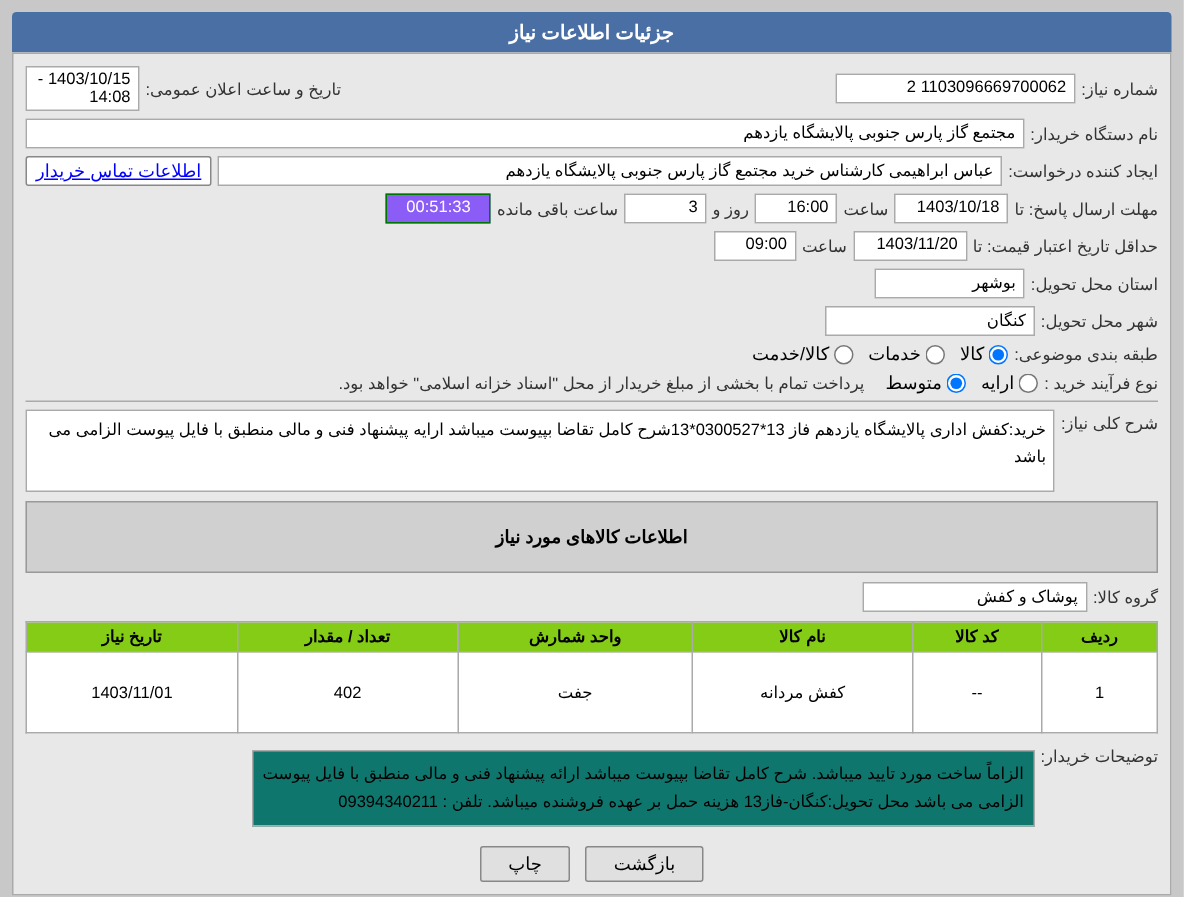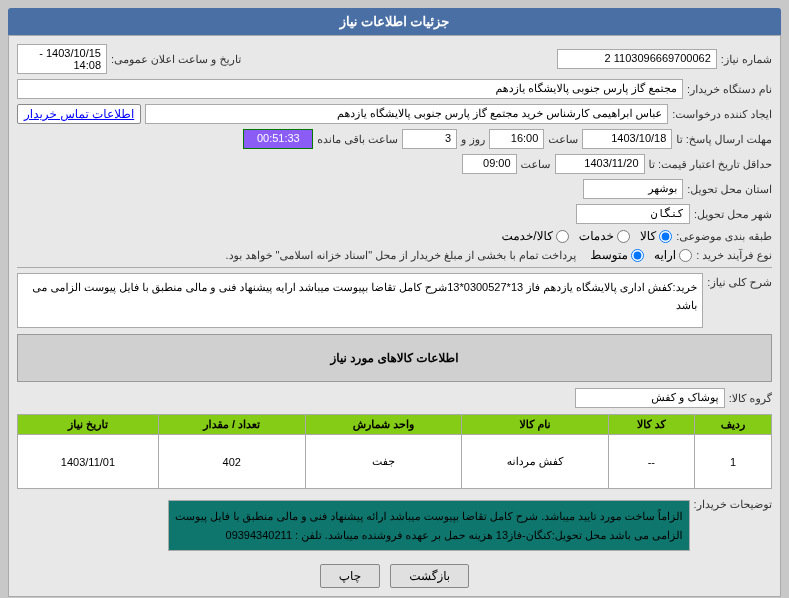--- a/index.html
+++ b/index.html
@@ -49,21 +49,21 @@
       font-size: 11px;
       min-height: 20px;
       direction: rtl;
     }
     .field-blue {
       color: #00f;
       text-decoration: underline;
       cursor: pointer;
     }
     .field-md { width: 160px; }
-    .field-sm { width: 90px; }
+    .field-sm { width: 76px; }
     .field-xxs { width: 55px; }
     .field-full { flex: 1; }
     .timer-field {
       background: #8b5cf6;
       color: white;
       border: 1px solid #007700;
       padding: 2px 5px;
       font-size: 11px;
       min-height: 20px;
       width: 70px;
@@ -200,21 +200,21 @@
       <div class="field field-xxs">09:00</div>
     </div>
 
     <div class="row">
       <span class="label">استان محل تحویل:</span>
       <div class="field" style="width:100px;">بوشهر</div>
     </div>
 
     <div class="row">
       <span class="label">شهر محل تحویل:</span>
-      <div class="field" style="width:114px;font-family:Liberation Mono, monospace;">کنگان</div>
+      <div class="field" style="width:140px;">کنگان</div>
     </div>
 
     <div class="row">
       <span class="label">طبقه بندی موضوعی:</span>
       <div class="radio-group">
         <div class="radio-item">
           <input type="radio" name="tabaghe" checked="" style="">
           <span>کالا</span>
         </div>
         <div class="radio-item">

